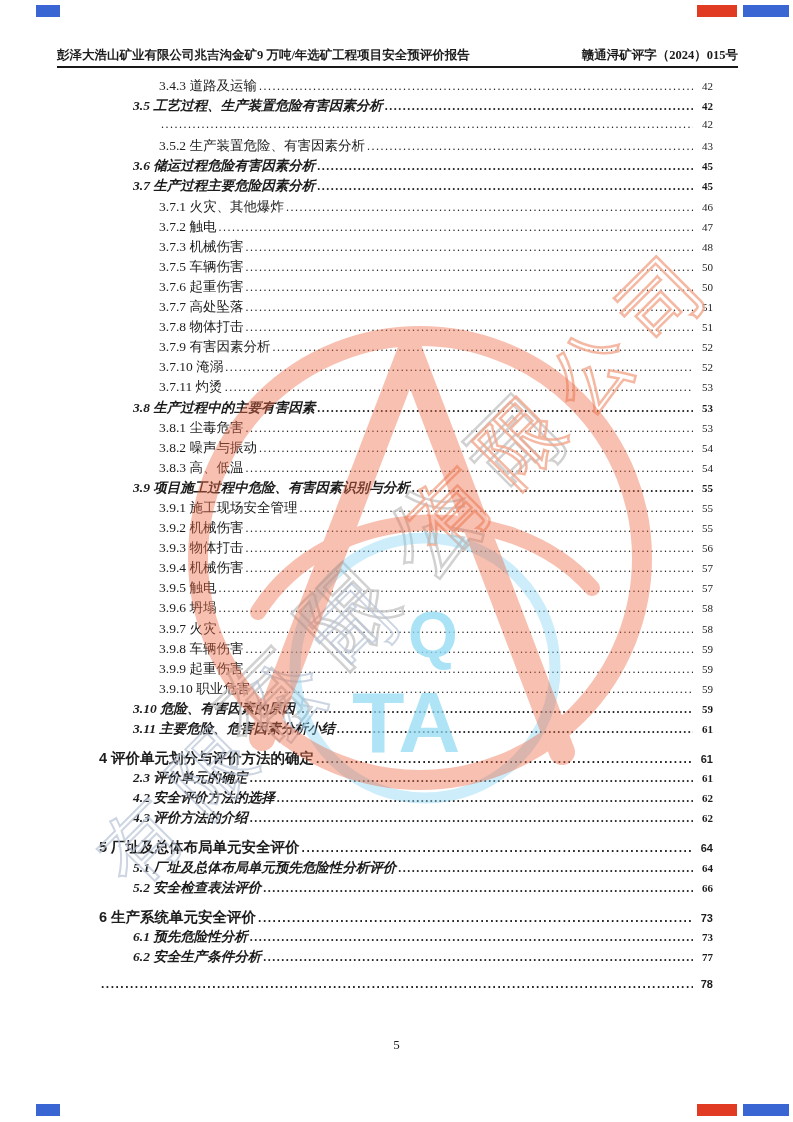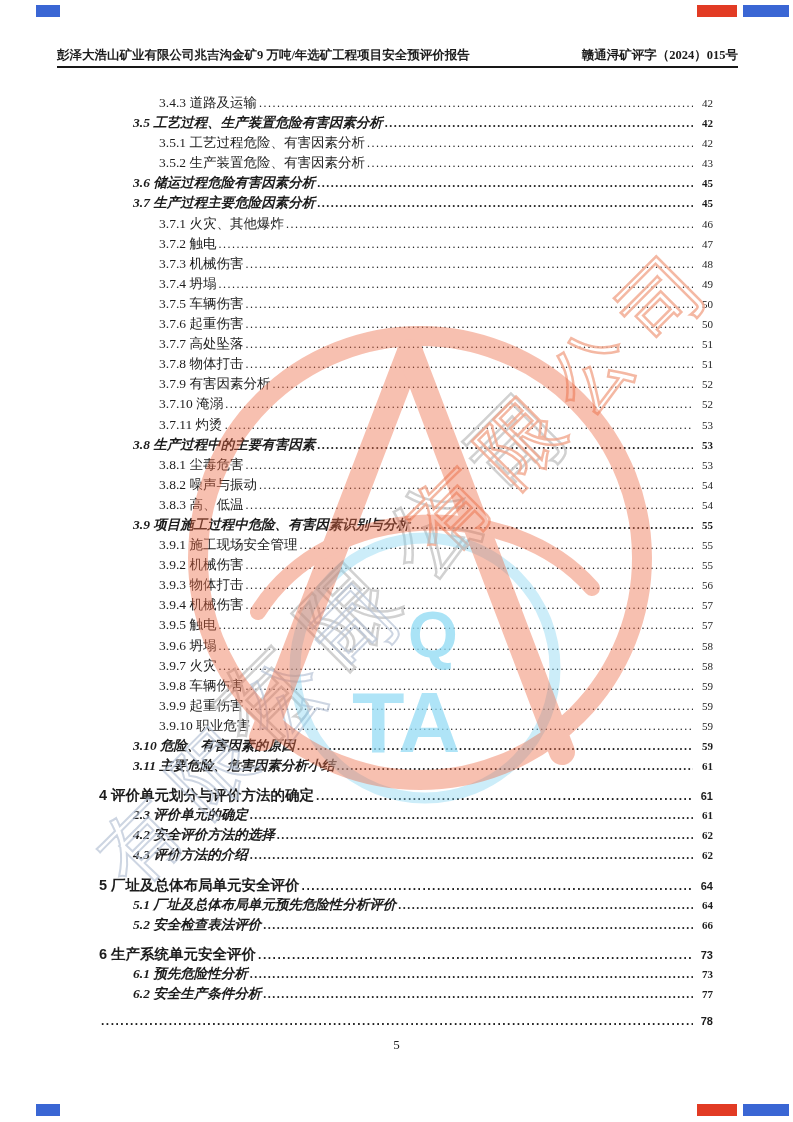--- a/index.html
+++ b/index.html
@@ -10,21 +10,21 @@
   }
   
   .header {
     position:absolute; left:57px; top:48px; width:681px;
     display:flex; justify-content:space-between; align-items:flex-end;
     border-bottom:2px solid #181818; padding-bottom:3px;
     font-weight:bold; font-size:12.5px; line-height:15px; white-space:nowrap;
   }
   .header .right { margin-left:12px; }
   
-  .toc { position:absolute; left:99px; top:94px; width:614px; }
+  .toc { position:absolute; left:99px; top:77px; width:614px; }
   .row { display:flex; align-items:baseline; height:20.1px; font-size:13.5px; }
   .row .label { white-space:nowrap; }
   .row .leader {
     flex:1 1 auto; overflow:hidden; white-space:nowrap;
     margin:0 2px; font-size:12px; letter-spacing:1.5px; font-style:normal;
   }
   .row .leader::after {
     content:"............................................................................................................................................................................................................";
   }
   .row .pagenum { white-space:nowrap; min-width:18px; text-align:right; font-size:11px; font-style:normal; }
@@ -68,21 +68,20 @@
         <span class="label">3.4.3 道路及运输</span>
         <span class="leader"></span>
         <span class="pagenum">42</span>
       </div>
       <div class="row lvl2">
         <span class="label">3.5 工艺过程、生产装置危险有害因素分析</span>
         <span class="leader"></span>
         <span class="pagenum">42</span>
       </div>
       <div class="row lvl3">
-        <span class="label">3.5.1 工艺过程危险、有害因素分析</span>
         <span class="leader"></span>
         <span class="pagenum">42</span>
       </div>
       <div class="row lvl3">
         <span class="label">3.5.2 生产装置危险、有害因素分析</span>
         <span class="leader"></span>
         <span class="pagenum">43</span>
       </div>
       <div class="row lvl2">
         <span class="label">3.6 储运过程危险有害因素分析</span>
@@ -101,25 +100,20 @@
       </div>
       <div class="row lvl3">
         <span class="label">3.7.2 触电</span>
         <span class="leader"></span>
         <span class="pagenum">47</span>
       </div>
       <div class="row lvl3">
         <span class="label">3.7.3 机械伤害</span>
         <span class="leader"></span>
         <span class="pagenum">48</span>
-      </div>
-      <div class="row lvl3">
-        <span class="label">3.7.4 坍塌</span>
-        <span class="leader"></span>
-        <span class="pagenum">49</span>
       </div>
       <div class="row lvl3">
         <span class="label">3.7.5 车辆伤害</span>
         <span class="leader"></span>
         <span class="pagenum">50</span>
       </div>
       <div class="row lvl3">
         <span class="label">3.7.6 起重伤害</span>
         <span class="leader"></span>
         <span class="pagenum">50</span>

